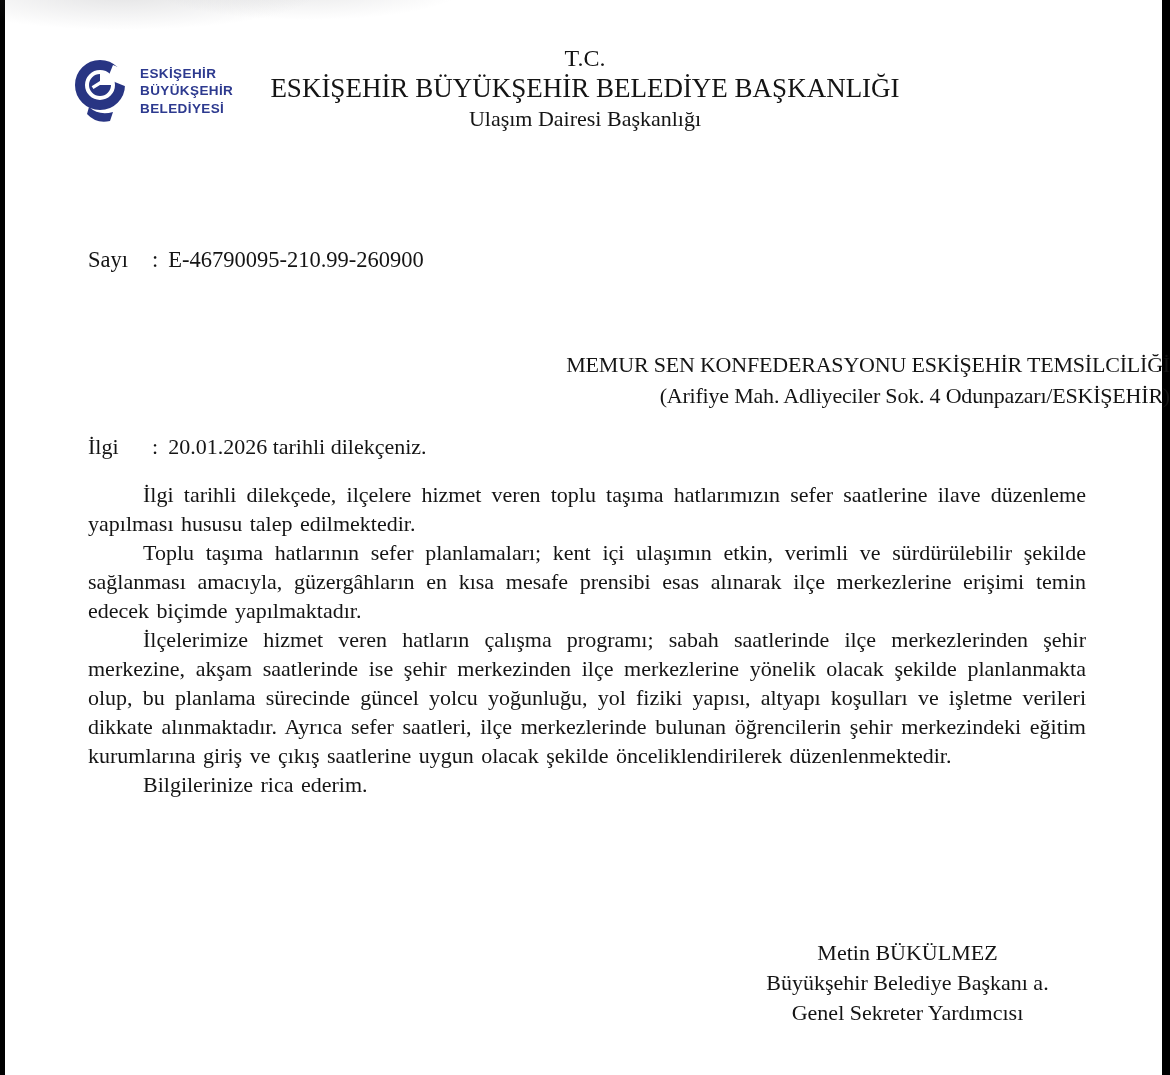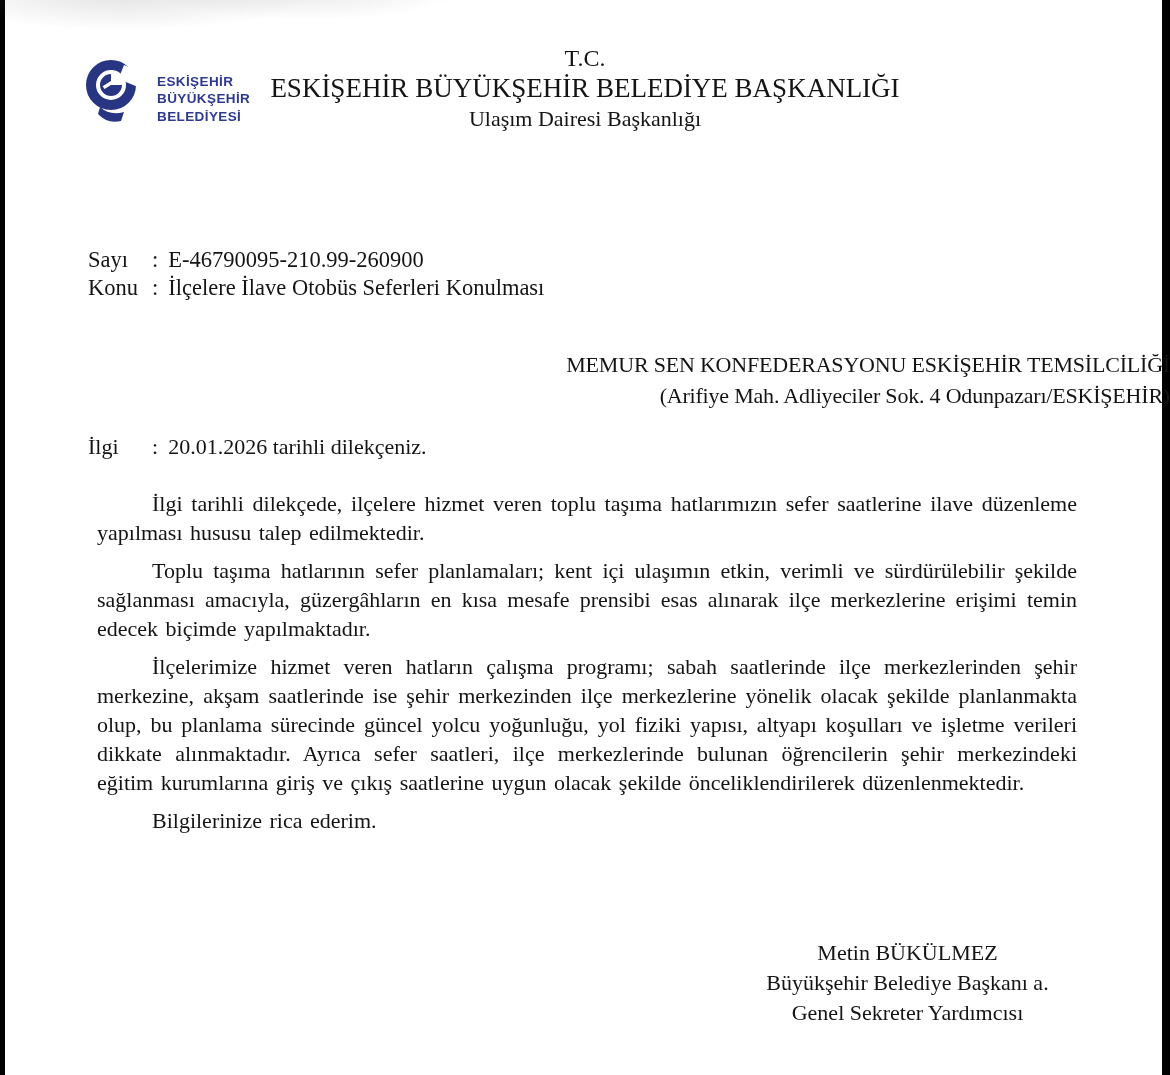--- a/index.html
+++ b/index.html
@@ -23,21 +23,21 @@
       radial-gradient(ellipse 40% 95% at 55% -8%, rgba(110,110,116,0.16), rgba(110,110,116,0) 70%);
     pointer-events: none;
   }
 
   
   .header-text { position: absolute; left: 0; top: 44px; width: 100%; text-align: center; }
   .tc        { font-size: 24px; line-height: 28px; }
   .org-title { font-size: 27px; line-height: 33px; }
   .dept      { font-size: 22px; line-height: 28px; }
 
-  .logo { position: absolute; left: 86px; top: 57px; display: flex; align-items: flex-end; gap: 19px; }
+  .logo { position: absolute; left: 75px; top: 57px; display: flex; align-items: center; gap: 13px; }
   .logo-emblem { display: block; }
   .logo-text {
     font-family: "Liberation Sans", "DejaVu Sans", sans-serif;
     font-weight: bold; font-size: 13.5px; line-height: 17.5px;
     color: #2d3a8f; letter-spacing: 0.4px;
   }
 
   
   .meta { position: absolute; left: 88px; top: 246px; font-size: 22.5px; line-height: 28px; }
   .meta-label { display: inline-block; width: 64px; }
@@ -47,21 +47,21 @@
   
   .recipient { position: absolute; left: 0; top: 349px; width: 100%; text-align: right;
                font-size: 22px; line-height: 31px; letter-spacing: -0.2px; }
 
   
   .reference { position: absolute; left: 88px; top: 433px; font-size: 22px; line-height: 28px; }
 
   
   .body-text { position: absolute; left: 88px; top: 480px; width: 998px;
                font-size: 22px; line-height: 29px; text-align: justify; word-spacing: 2px; }
-  .body-text p { margin: 9px; text-indent: 55px; }
+  .body-text p { margin: 0; text-indent: 55px; }
 
   
   .signature { position: absolute; left: 645px; top: 938px; width: 525px;
                text-align: center; font-size: 22px; line-height: 30px; }
 </style>
 </head>
 <body>
 
 <div class="page">
 
@@ -87,23 +87,20 @@
   <div class="header-text">
     <div class="tc">T.C.</div>
     <div class="org-title">ESKİŞEHİR BÜYÜKŞEHİR BELEDİYE BAŞKANLIĞI</div>
     <div class="dept">Ulaşım Dairesi Başkanlığı</div>
   </div>
 
   <div class="meta">
     <div class="meta-row">
       <span class="meta-label">Sayı</span><span class="meta-sep">:</span><span class="meta-value">E-46790095-210.99-260900</span>
     </div>
-    <div class="meta-row">
-      <span class="meta-label">Konu</span><span class="meta-sep">:</span><span class="meta-value">İlçelere İlave Otobüs Seferleri Konulması</span>
-    </div>
   </div>
 
   <div class="recipient">
     <div>MEMUR SEN KONFEDERASYONU ESKİŞEHİR TEMSİLCİLİĞİ</div>
     <div>(Arifiye Mah. Adliyeciler Sok. 4 Odunpazarı/ESKİŞEHİR)</div>
   </div>
 
   <div class="reference">
     <span class="meta-label">İlgi</span><span class="meta-sep">:</span><span class="meta-value">20.01.2026 tarihli dilekçeniz.</span>
   </div>

